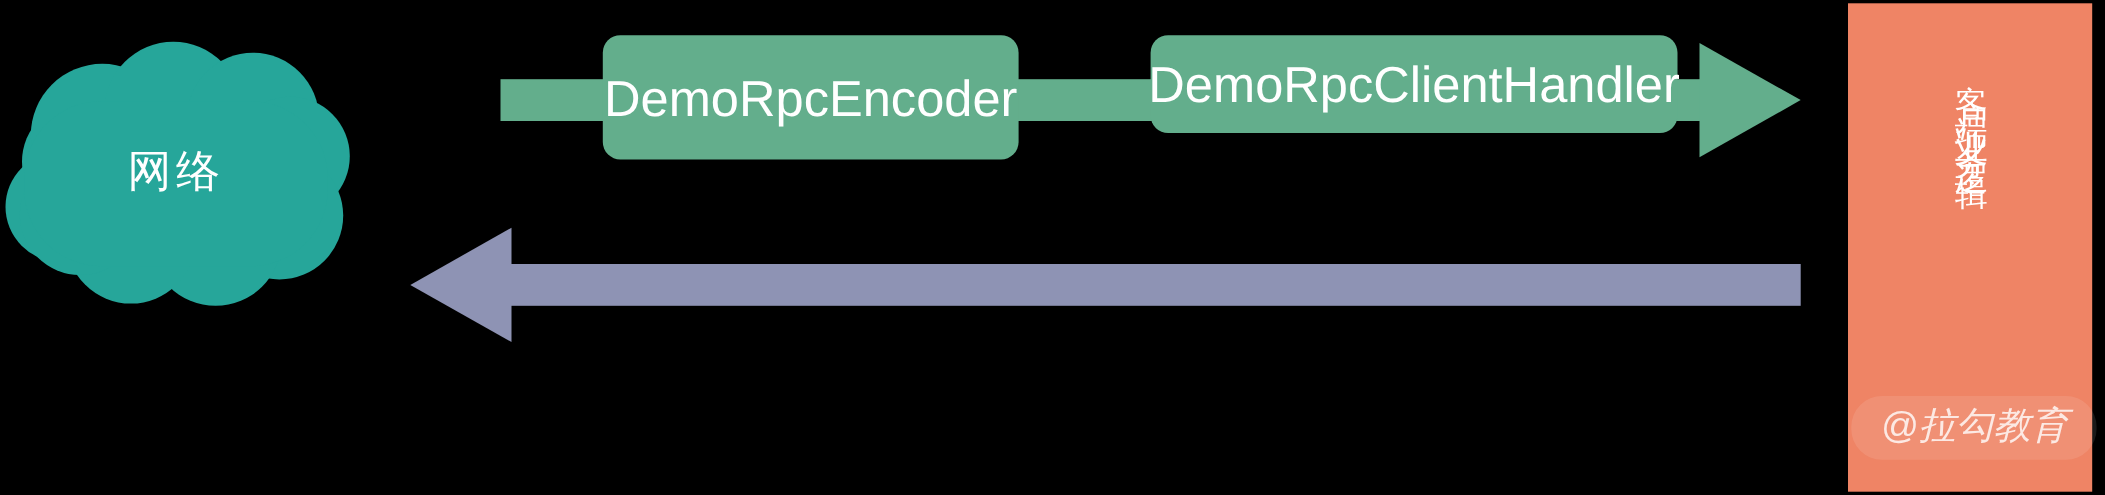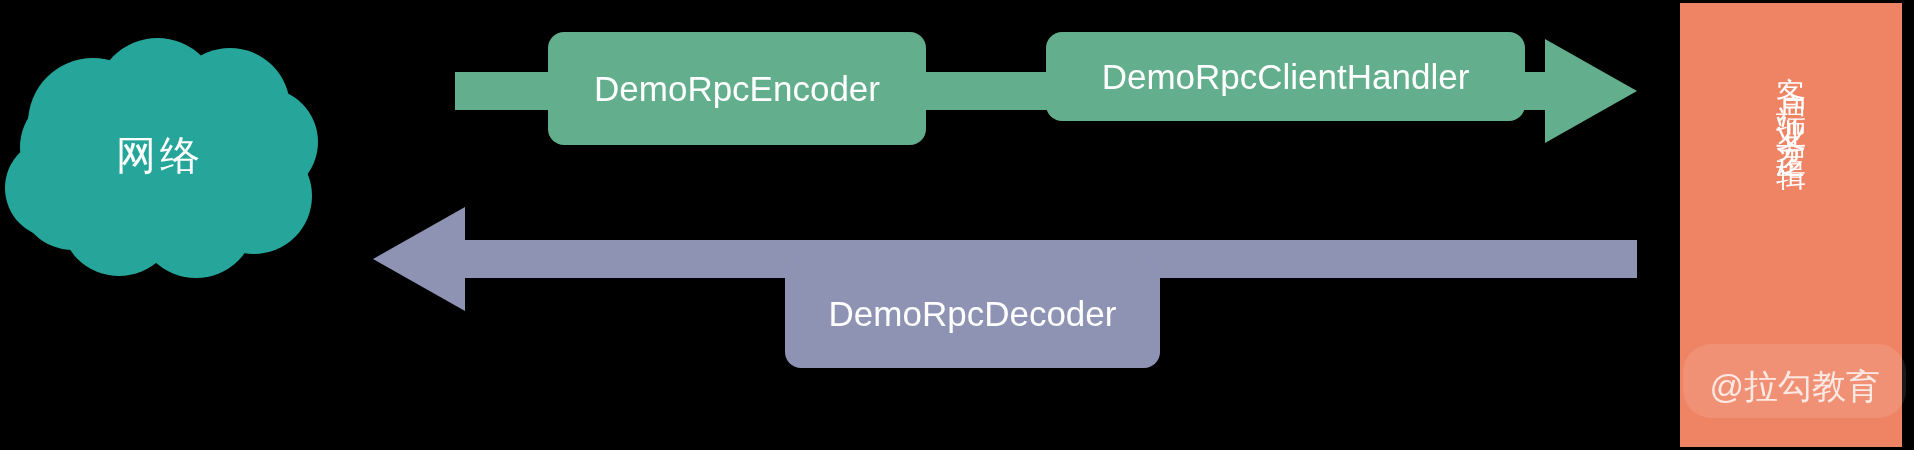--- a/index.html
+++ b/index.html
@@ -59,21 +59,21 @@
   }
 
   
   .node{
     position:absolute;
     display:flex;
     align-items:center;
     justify-content:center;
     border-radius:16px;
     color:#ffffff;
-    font-size:35px;
+    font-size:46px;
     font-weight:400;
     white-space:nowrap;
     letter-spacing:0px;
   }
 
   
   #right-panel{
     position:absolute;
     left:1680px; top:3px;
     width:222px; height:444px;
@@ -95,28 +95,29 @@
   }
 
   
   #watermark{
     position:absolute;
     right:8px;
     bottom:32px;
     display:flex;
     align-items:center;
     justify-content:center;
-    padding:20px 26px 8px 26px;
+    padding:4px 26px 8px 26px;
     border-radius:28px;
     background:rgba(255,255,255,0.10);
     color:rgba(255,255,255,0.80);
     font-size:34px;
     white-space:nowrap;
     z-index:20;
     filter:blur(0.4px);
+    font-style:italic;
   }
 </style>
 </head>
 <body>
 
 <div id="stage">
 
   <div id="cloud">
     <div class="puff" style="left:20px;  top:62px;  width:110px; height:110px;"></div>
     <div class="puff" style="left:5px;   top:108px; width:100px; height:100px;"></div>
@@ -139,23 +140,20 @@
     <span>DemoRpcEncoder</span>
   </div>
 
   <div class="node" style="left:1046px; top:32px; width:479px; height:89px; background:#63ae8c;">
     <span>DemoRpcClientHandler</span>
   </div>
 
   <div class="bar" style="left:464px; top:240px; width:1173px; background:#8e93b4;"></div>
   <div class="arrowhead left" style="left:373px; top:207px; border-right:92px solid #8e93b4;"></div>
 
-  <div class="node" style="left:785px; top:260px; width:375px; height:108px; background:#8e93b4;">
-    <span>DemoRpcDecoder</span>
-  </div>
 
   <div id="right-panel">
     <div id="right-panel-label">客户端业务逻辑</div>
   </div>
 
   <div id="watermark">@拉勾教育</div>
 
 </div>
 
 </body></html>

